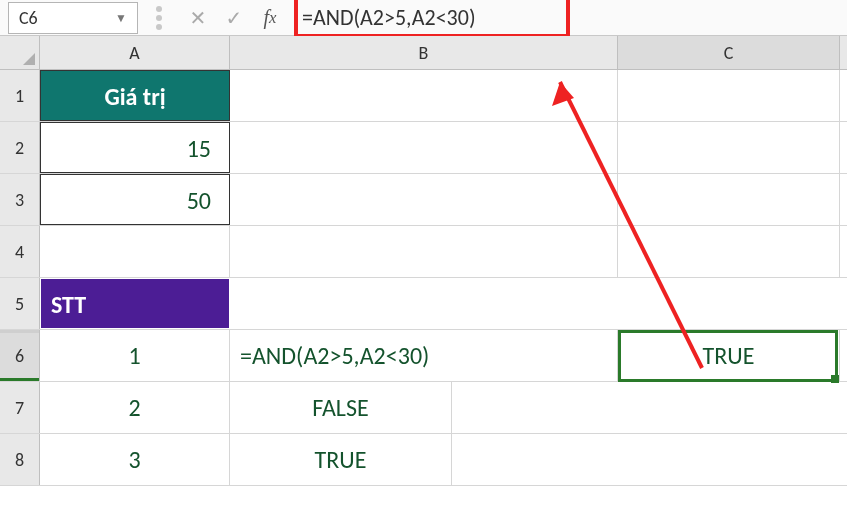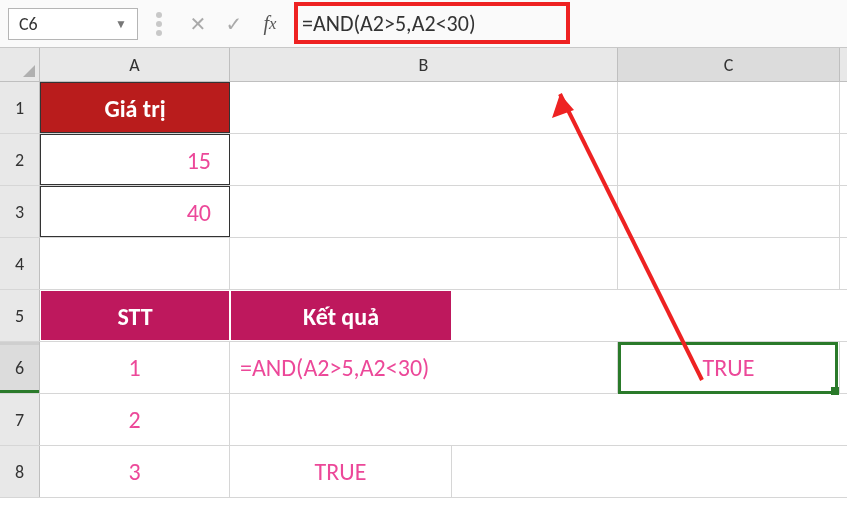--- a/index.html
+++ b/index.html
@@ -11,21 +11,21 @@
     width: 847px;
     height: 515px;
     overflow: hidden;
     position: relative;
   }
 
   
   .formula-bar {
     display: flex;
     align-items: center;
-    height: 48px;
+    height: 36px;
     border-bottom: 1px solid #c8c8c8;
     background: #fafafa;
   }
   .name-box {
     width: 130px;
     height: 32px;
     line-height: 32px;
     padding: 0 10px;
     margin-left: 8px;
     font-size: 18px;
@@ -140,35 +140,34 @@
     font-size: 18px;
     color: #333;
     background: #e8e8e8;
     border-right: 1px solid #bfbfbf;
   }
   .cell {
     line-height: 52px;
     font-size: 24px;
     padding: 0 10px;
     border-right: 1px solid #d6d6d6;
-    color: #ec4899;
+    color: #14532d;
     overflow: hidden;
     white-space: nowrap;
   }
 
   
   .hdr-green {
-    background: #be185d;
+    background: #4c1d95;
     color: #fff;
     font-weight: bold;
-    text-align: center;
     border: 1px solid #fff;
   }
   .hdr-green-single {
-    background: #b91c1c;
+    background: #0f766e;
     color: #fff;
     font-weight: bold;
     text-align: center;
     border: 1px solid #333;
   }
 
   
   .boxed {
     border: 1px solid #333;
     text-align: right;
@@ -245,48 +244,48 @@
 
   <div class="row">
     <div class="row-header">2</div>
     <div class="cell colA boxed">15</div>
     <div class="cell colB"></div>
     <div class="cell colC"></div>
   </div>
 
   <div class="row">
     <div class="row-header">3</div>
-    <div class="cell colA boxed">40</div>
+    <div class="cell colA boxed">50</div>
     <div class="cell colB"></div>
     <div class="cell colC"></div>
   </div>
 
   <div class="row">
     <div class="row-header">4</div>
     <div class="cell colA"></div>
     <div class="cell colB"></div>
     <div class="cell colC"></div>
   </div>
 
   <div class="row">
     <div class="row-header">5</div>
     <div class="cell colA hdr-green">STT</div>
-    <div class="cell colC hdr-green">Kết quả</div>
   </div>
 
   <div class="row">
     <div class="row-header rh-active">6</div>
     <div class="cell colA center">1</div>
     <div class="cell colB">=AND(A2&gt;5,A2&lt;30)</div>
     <div class="cell colC center">TRUE</div>
   </div>
 
   <div class="row">
     <div class="row-header">7</div>
     <div class="cell colA center">2</div>
+    <div class="cell colC center">FALSE</div>
   </div>
 
   <div class="row">
     <div class="row-header">8</div>
     <div class="cell colA center">3</div>
     <div class="cell colC center">TRUE</div>
   </div>
 
   <div class="active-cell-outline" style="left:618px; top:294px; width:220px; height:52px;"></div>
 

